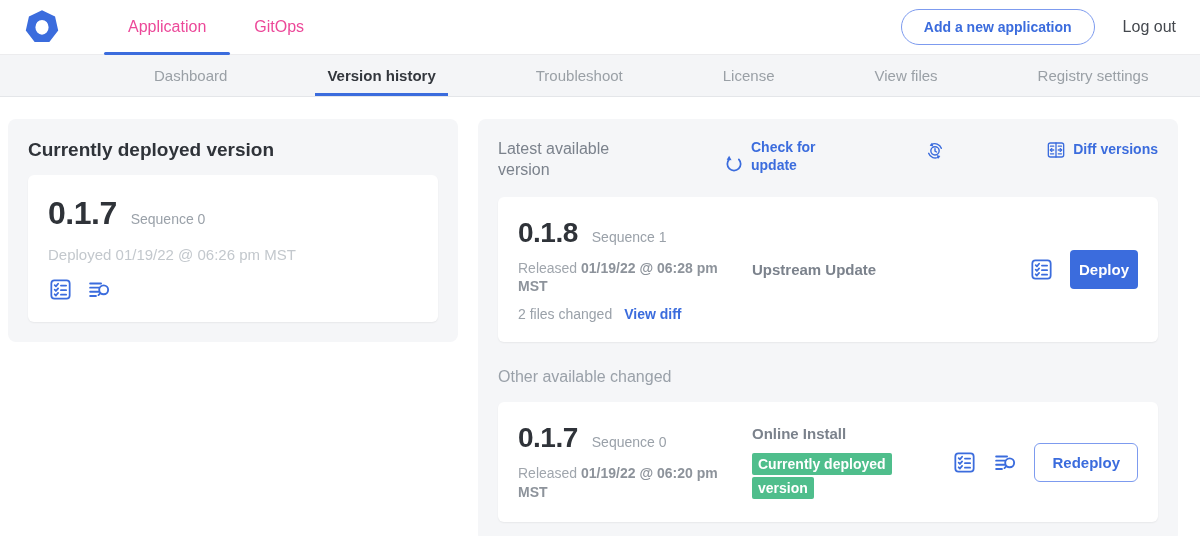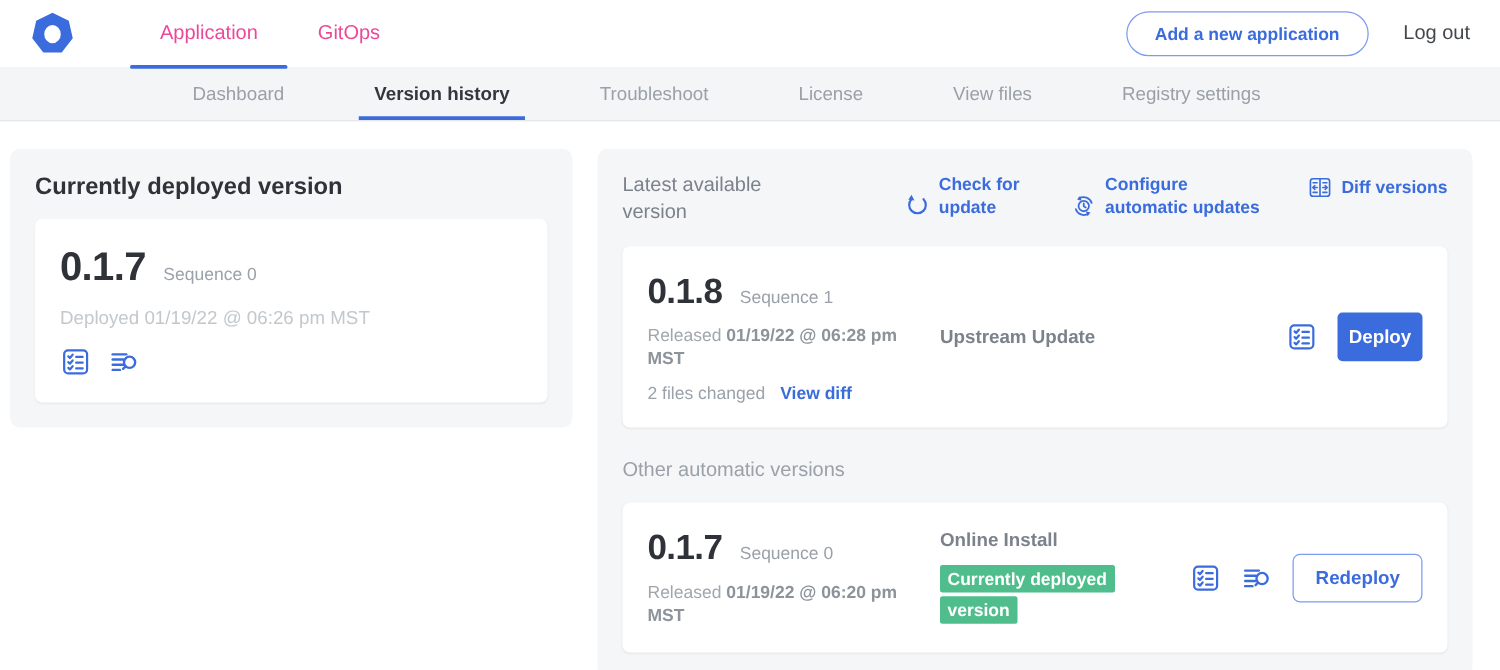--- a/index.html
+++ b/index.html
@@ -16,21 +16,21 @@
   .topnav-tab.active::after { content:""; position:absolute; left:0; right:0; bottom:-1px;
     height:3px; background:#3b6cdd; border-radius:2px; }
   .topnav-right { margin-left:auto; display:flex; align-items:center; gap:28px; }
   .pill-btn { border:1px solid #7d9bef; color:#3b6cdd; background:#fff; font-weight:700;
     font-size:14px; padding:9px 22px; border-radius:18px; cursor:pointer;
     font-family:inherit; }
   .logout { font-size:16px; color:#44484e; cursor:pointer; }
 
   
   .subnav { height:42px; background:#f4f5f7; border-bottom:1px solid #e4e6e9;
-    display:flex; align-items:stretch; padding-left:148px; gap:60px; }
+    display:flex; align-items:stretch; padding-left:148px; gap:88px; }
   .subnav-tab { position:relative; display:flex; align-items:center; font-size:15px;
     color:#9aa0a6; cursor:pointer; padding:0 6px; white-space:nowrap; }
   .subnav-tab.active { color:#33373d; font-weight:600; }
   .subnav-tab.active::after { content:""; position:absolute; left:-6px; right:-6px;
     bottom:0; height:3px; background:#3b6cdd; }
 
   
   .main { display:flex; align-items:flex-start; gap:20px; padding:22px 22px 0 8px; }
   .panel { background:#f5f6f8; border-radius:8px; padding:20px; }
   .panel-left { width:450px; flex:0 0 450px; }
@@ -196,21 +196,20 @@
         <div class="hdr-link">
           <svg viewBox="0 0 24 24">
             <use href="#i-refresh"></use>
             </svg>
           <span class="w70">Check for update</span>
         </div>
         <div class="hdr-link">
           <svg viewBox="0 0 24 24">
             <use href="#i-schedule"></use>
             </svg>
-          <span class="w128">Configure automatic updates</span>
         </div>
         <div class="hdr-link nowrap">
           <svg viewBox="0 0 24 24">
             <use href="#i-diff"></use>
             </svg>
           <span>Diff versions</span>
         </div>
       </div>
     </div>
 
@@ -235,21 +234,21 @@
       <div class="vc-right">
         <button class="icon-btn">
           <svg viewBox="0 0 24 24">
               <use href="#i-checklist"></use>
             </svg>
         </button>
         <button class="btn-primary">Deploy</button>
       </div>
     </div>
 
-    <div class="other-title">Other automatic versions</div>
+    <div class="other-title">Other available changed</div>
 
     <div class="card ver-card">
       <div class="vc-left">
         <div class="ver-row">
           <span class="ver-num-md">0.1.7</span>
           <span class="seq">Sequence 0</span>
         </div>
         <div class="released">
           <span>Released</span>
           <b>01/19/22 @ 06:20 pm MST</b>

